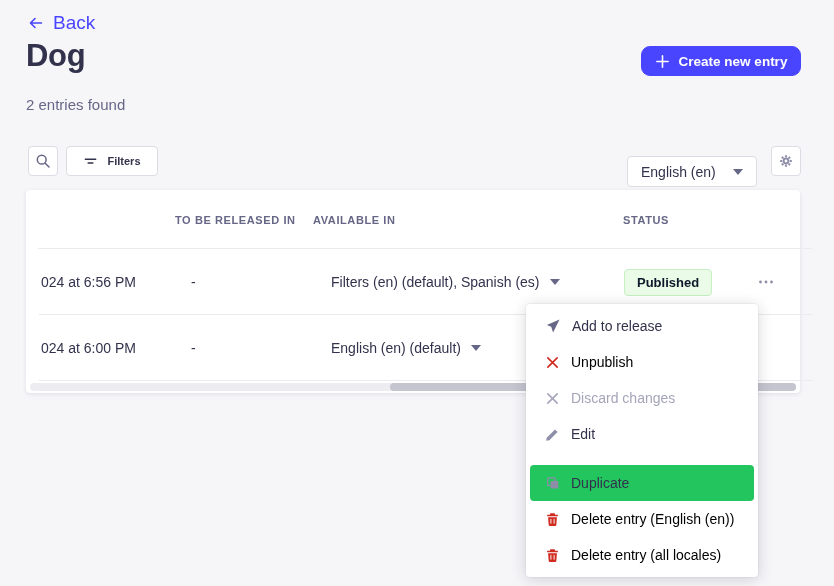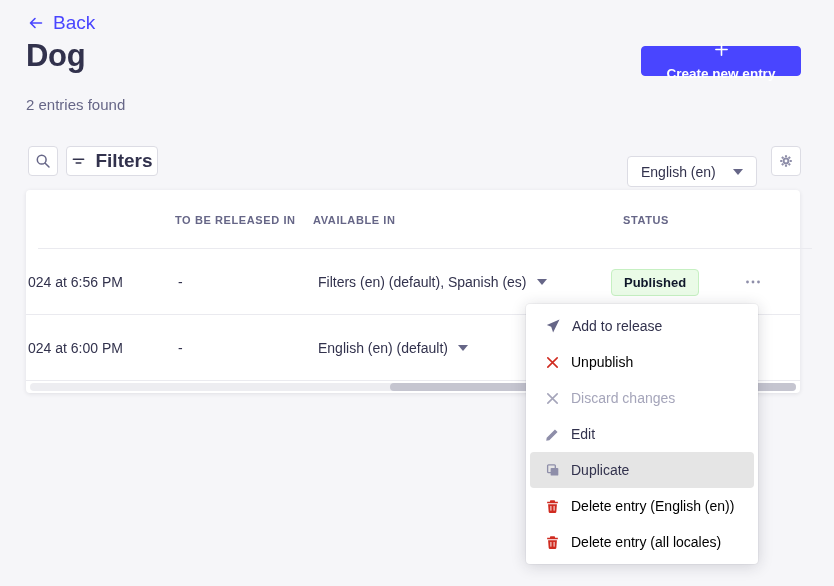--- a/index.html
+++ b/index.html
@@ -20,38 +20,37 @@
     color:#4945ff; font-size:19px; font-weight:500;
     cursor:pointer; text-decoration:none;
   }
 
   
   .page-title { left:26px; top:38px; font-size:31px; font-weight:700; color:#32324d; letter-spacing:-0.3px; }
   .subtitle  { left:26px; top:84px; font-size:15px; color:#666687;margin-top:12px; }
 
   .create-btn {
     left:641px; top:46px; width:160px; height:30px;
-    background:#4945ff; border:1px solid #4945ff; border-radius:4px;
+    background:#4945ff; border:1px solid #4945ff; border-radius:9px;
     color:#ffffff; font-size:13.5px; font-weight:600;
     display:flex; align-items:center; justify-content:center; gap:9px;
     cursor:pointer;
-    flex-direction:column;
   }
 
   
   .icon-btn {
     background:#ffffff; border:1px solid #dcdce4; border-radius:4px;
     display:flex; align-items:center; justify-content:center; cursor:pointer;
   }
   .search-btn { left:28px; top:146px; width:30px; height:30px; }
   .filters-btn {
     left:66px; top:146px; width:92px; height:30px;
     background:#ffffff; border:1px solid #dcdce4; border-radius:4px;
     display:flex; align-items:center; justify-content:center; gap:9px;
-    font-size:19px; font-weight:600; color:#32324d; cursor:pointer;
+    font-size:11px; font-weight:600; color:#32324d; cursor:pointer;
   }
   .locale-select {
     left:627px; top:156px; width:130px; height:31px;
     background:#ffffff; border:1px solid #dcdce4; border-radius:4px;
     display:flex; align-items:center; justify-content:space-between;
     padding:0 13px; font-size:14px; color:#32324d; cursor:pointer;
   }
   .gear-btn { left:771px; top:146px; width:30px; height:30px; }
 
   
@@ -62,21 +61,21 @@
   }
   .thead { position:absolute; left:12px; top:0; width:100%; height:59px; border-bottom:1px solid #eaeaef; }
   .th {
     position:absolute; top:0; height:59px; display:flex; align-items:center;
     font-size:11px; font-weight:700; letter-spacing:0.6px; color:#666687;
   }
   .th-release   { left:137px; }
   .th-available { left:275px; }
   .th-status    { left:585px; }
 
-  .trow { position:absolute; left:0; width:100%; height:66px;padding-left:46px; }
+  .trow { position:absolute; left:13px; width:100%; height:66px;padding-left:46px; }
   .trow-1 { top:59px;  border-bottom:1px solid #eaeaef; }
   .trow-2 { top:125px; border-bottom:1px solid #eaeaef; }
   .td {
     position:absolute; top:0; height:66px; display:flex; align-items:center;
     font-size:14px; color:#32324d; white-space:nowrap;
   }
   .td-date    { left:2px; }
   .td-release { left:152px; }
   .td-available { left:292px; gap:10px; }
   .td-status  { left:585px; }
@@ -106,21 +105,21 @@
     box-shadow:0 2px 15px rgba(33,33,52,0.18), 0 0 0 1px rgba(33,33,52,0.04);
     z-index:10;
   }
   .menu-item {
     height:36px; display:flex; align-items:center; gap:11px;
     padding:0 15px; font-size:14px; color:#32324d; border-radius:4px;
     cursor:pointer;
   }
   .menu-item.danger   { color:#000000; }
   .menu-item.disabled { color:#a5a5ba; cursor:default; }
-  .menu-item.highlighted { background:#e5e5e5; }
+  .menu-item.highlighted { background:#22c55e;margin-top:13px; }
   .menu-item svg { flex:0 0 auto; }
 </style>
 </head>
 <body>
 
 <a class="abs back-link">
   <span style="display:flex;">
     <svg width="16" height="16" viewBox="0 0 16 16">
         <path d="M13.5 8H3M7 3.5 2.5 8 7 12.5" stroke="#4945ff" stroke-width="1.6" fill="none" stroke-linecap="round" stroke-linejoin="round"></path>
       </svg>

